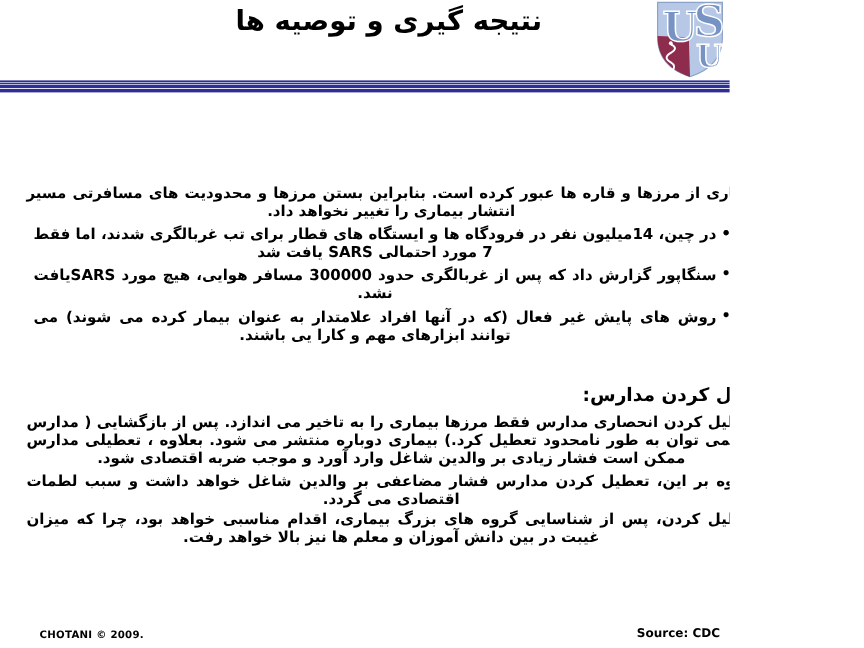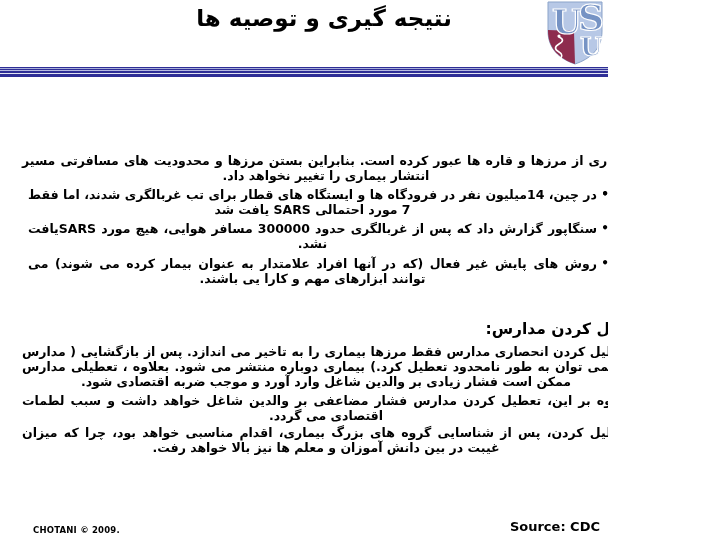--- a/index.html
+++ b/index.html
@@ -47,21 +47,21 @@
   .just{text-align:justify;text-align-last:center;}
   .start{text-align:right;}
   .mb2{margin-bottom:2px !important;}
   .mb5{margin-bottom:5px !important;}
   
   .footer-left{
     position:absolute;left:6px;bottom:5px;font-size:8.5px;font-weight:bold;
     letter-spacing:.2px;color:#000;margin-left:27px;
   }
   .footer-right{
-    position:absolute;right:8px;bottom:6px;font-size:13px;font-weight:bold;color:#000;
+    position:absolute;right:8px;bottom:6px;font-size:10px;font-weight:bold;color:#000;
   }
 </style>
 </head>
 <body>
 
 <div class="slide">
 
   <div class="title">نتیجه گیری و توصیه ها</div>
 
   <svg class="logo" viewBox="0 0 62 66" aria-hidden="true">

